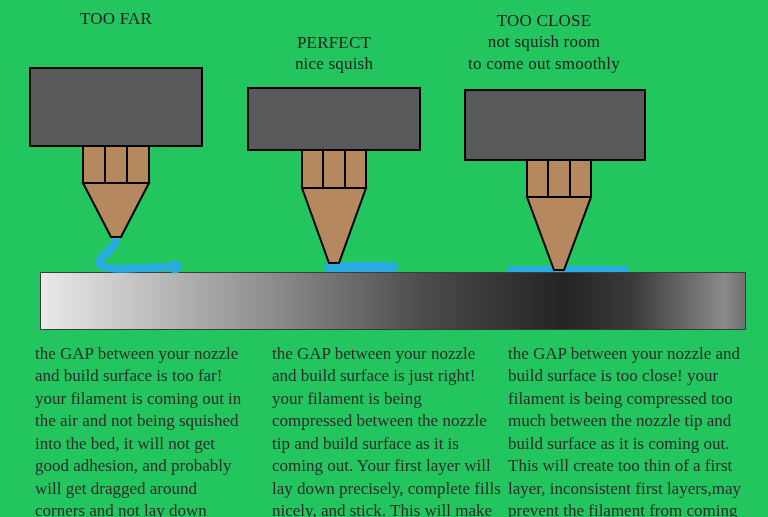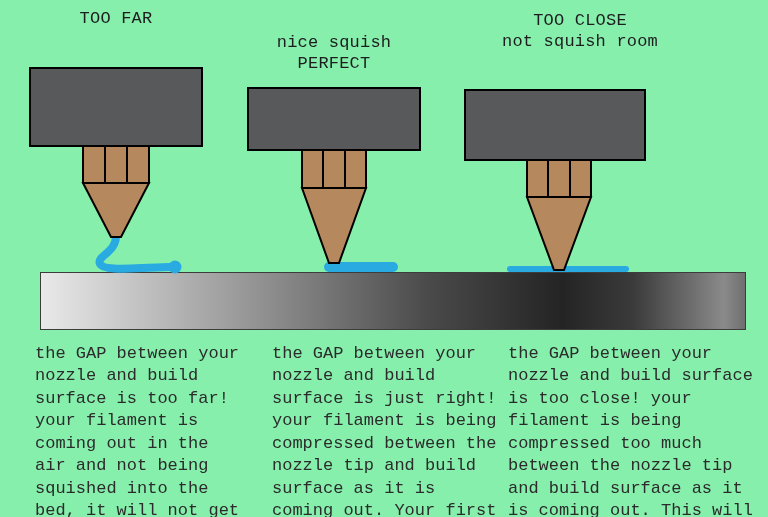--- a/index.html
+++ b/index.html
@@ -1,20 +1,20 @@
 <!DOCTYPE html>
 <html><head>
 <meta charset="utf-8">
 <style>
   html,body{margin:0;padding:0;background:#fff;}
   .page{
     position:relative;
     width:768px;height:517px;
-    background:#86efac;
-    font-family:Liberation Mono, monospace;
+    background:#22c55e;
+    font-family:Liberation Serif, serif;
     overflow:hidden;
   }
   .header{
     position:absolute;
     text-align:center;
     color:#1d1d1f;
     font-size:17px;
     line-height:1.25;
     letter-spacing:.2px;
   }
@@ -50,27 +50,28 @@
 </head>
 <body>
 
 <div class="page">
 
   <div class="header" style="left:16px;top:8px;width:200px;">
     <div>TOO FAR</div>
   </div>
 
   <div class="header" style="left:234px;top:32px;width:200px;">
+    <div>PERFECT</div>
     <div>nice squish</div>
-    <div>PERFECT</div>
   </div>
 
-  <div class="header" style="left:460px;top:10px;width:240px;">
+  <div class="header" style="left:424px;top:10px;width:240px;">
     <div>TOO CLOSE</div>
     <div>not squish room</div>
+    <div>to come out smoothly</div>
   </div>
 
   <div class="bed"></div>
 
   <svg class="nozzle-svg" style="left:20px;top:65px;" width="200" height="230" viewBox="0 0 200 230">
     <path class="filament-strand" d="M 96 171 C 96 188 76 191 80 199 C 83 205 102 204 122 203 L 150 202" stroke="#29abe2"></path>
     <circle cx="155" cy="202" r="6.5" fill="#29abe2"></circle>
     <rect class="outlined" x="10" y="3" width="172" height="78" fill="#58595b"></rect>
     <rect class="outlined" x="63" y="81" width="66" height="37" fill="#b5885e"></rect>
     <line class="divider" x1="85" y1="81" x2="85" y2="118"></line>

